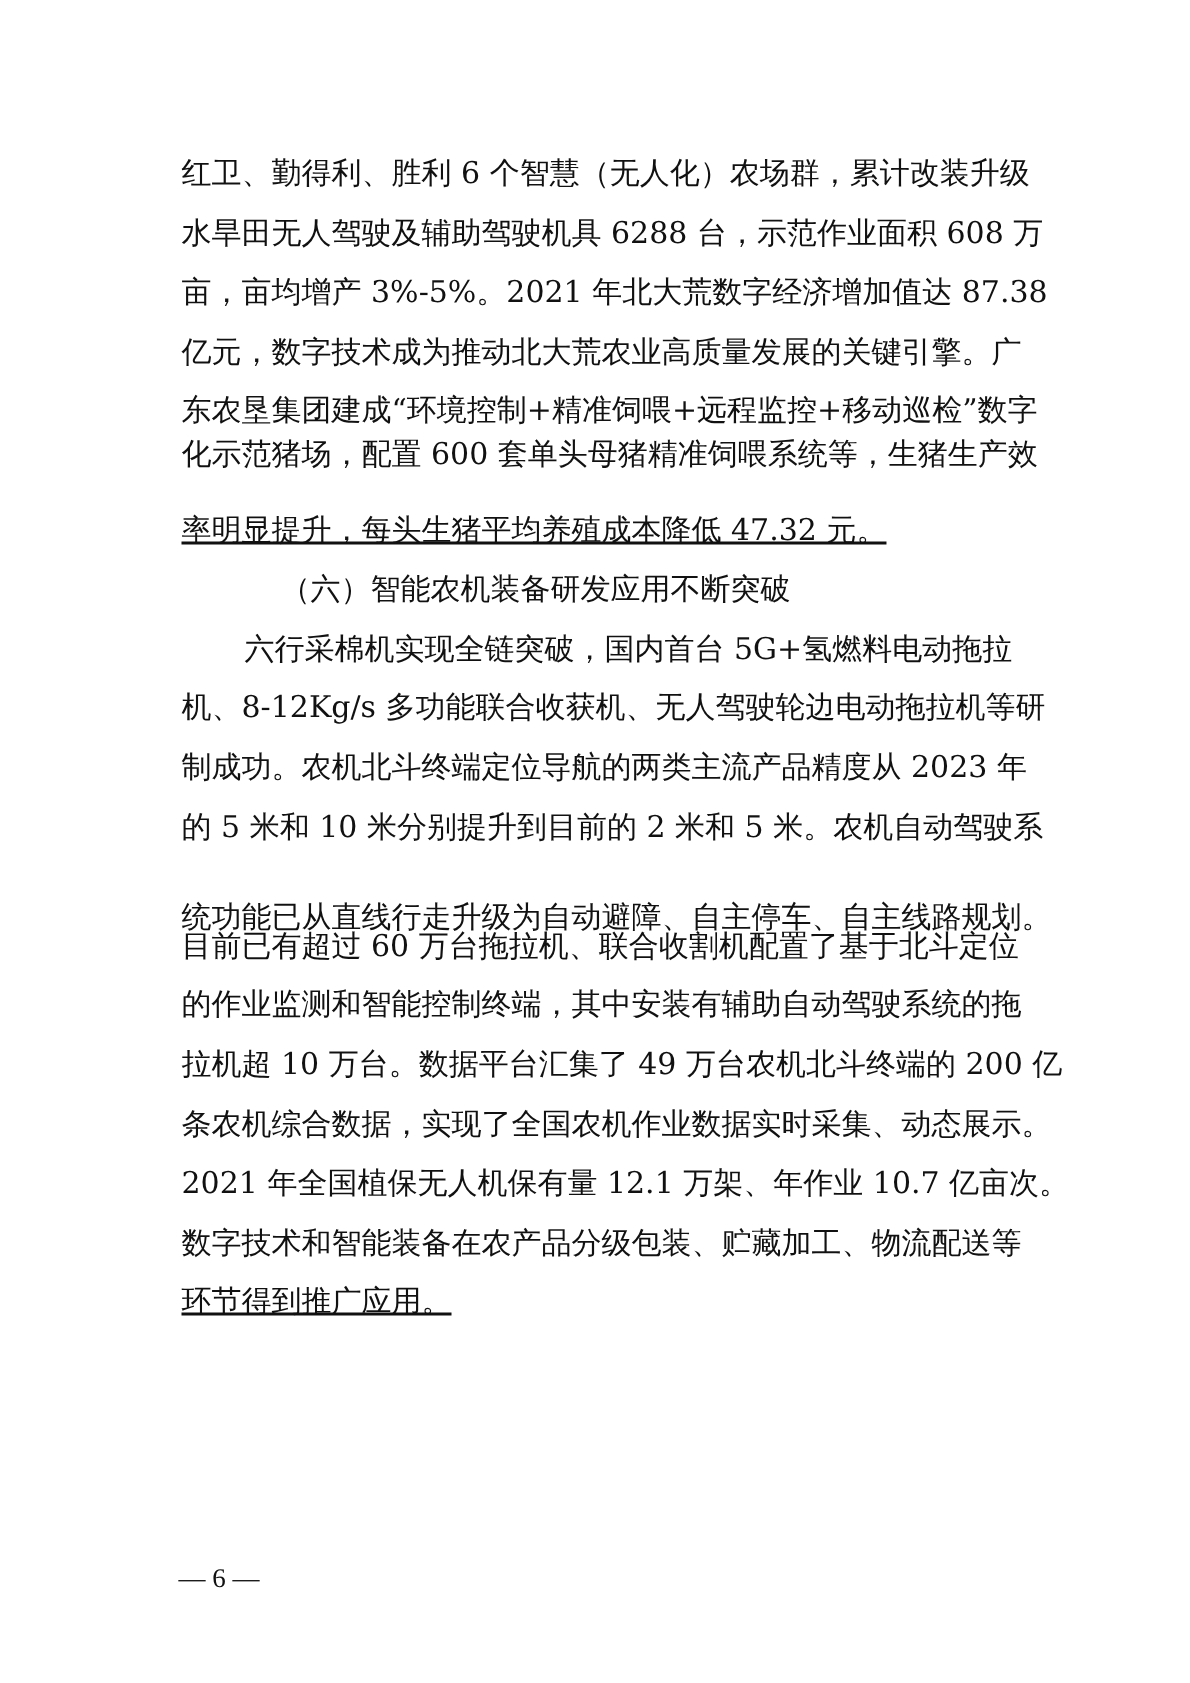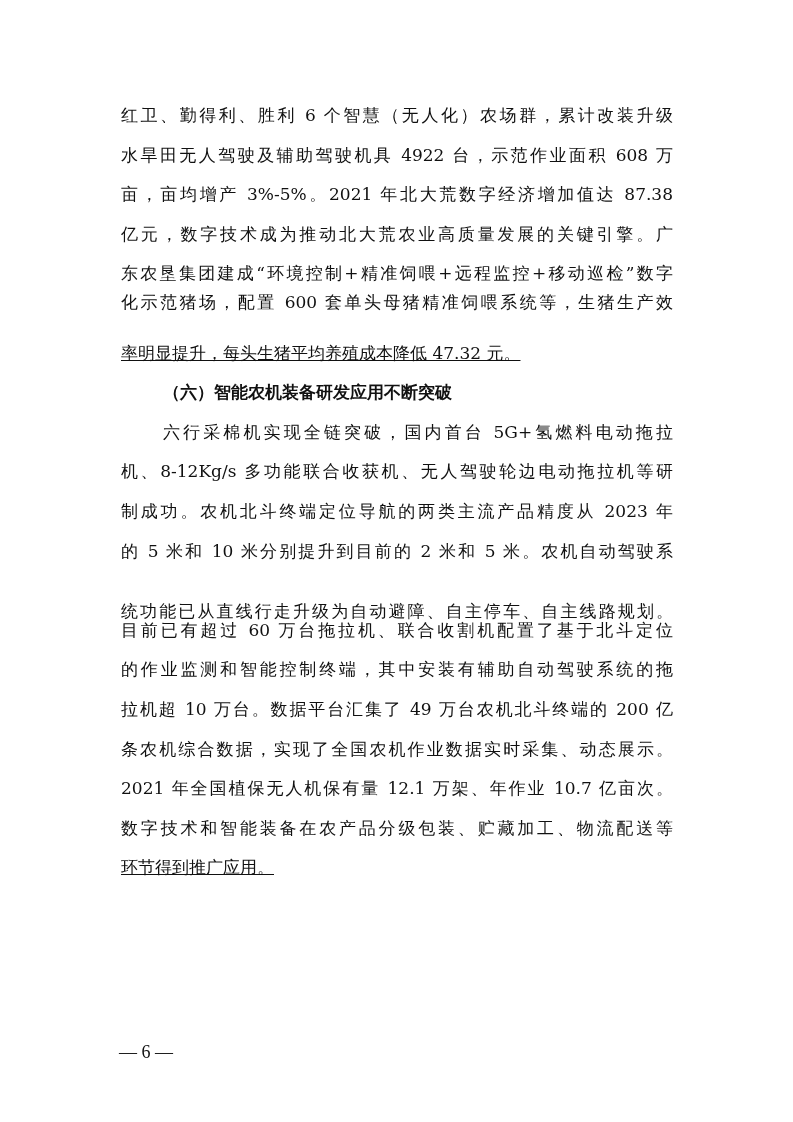--- a/index.html
+++ b/index.html
@@ -19,56 +19,57 @@
       position: absolute;
       left: 121px;
       top: 100px;
       width: 552px;
     }
     .line {
       position: absolute;
       left: 0;
       width: 552px;
       height: 30px;
-      font-size: 17px;
+      font-size: 20px;
       line-height: 30px;
       white-space: nowrap;
       text-align: justify;
       text-align-last: justify;
       letter-spacing: 0;
     }
     .line.last {
       text-align-last: left;
       text-decoration: underline;
     }
     .line.indent {
       left: 42px;
       width: 510px;
     }
     .line.heading {
       font-family: "DejaVu Sans", "Liberation Sans", sans-serif;
-      font-weight: bold;
+      font-weight: normal;
       text-align-last: left;
+      margin-left: 24px;
     }
     .footer {
       position: absolute;
       left: 119px;
       top: 1040px;
       font-size: 18px;
       line-height: 24px;
       font-family: "Liberation Serif", "DejaVu Serif", serif;
       white-space: nowrap;
     }
   </style>
 </head>
 <body>
 
 <div class="page">
   <div class="line" style="top:0px">红卫、勤得利、胜利 6 个智慧（无人化）农场群，累计改装升级</div>
-  <div class="line" style="top:39.6px">水旱田无人驾驶及辅助驾驶机具 4922 台，示范作业面积 608 万</div>
+  <div class="line" style="top:39.6px">水旱田无人驾驶及辅助驾驶机具 6288 台，示范作业面积 608 万</div>
   <div class="line" style="top:79.2px">亩，亩均增产 3%-5%。2021 年北大荒数字经济增加值达 87.38</div>
   <div class="line" style="top:118.8px">亿元，数字技术成为推动北大荒农业高质量发展的关键引擎。广</div>
   <div class="line" style="top:158.4px">东农垦集团建成“环境控制+精准饲喂+远程监控+移动巡检”数字</div>
   <div class="line" style="top:187px">化示范猪场，配置 600 套单头母猪精准饲喂系统等，生猪生产效</div>
   <div class="line last" style="top:237.6px">率明显提升，每头生猪平均养殖成本降低 47.32 元。</div>
   <div class="line indent heading" style="top:277.2px">（六）智能农机装备研发应用不断突破</div>
   <div class="line indent" style="top:316.8px">六行采棉机实现全链突破，国内首台 5G+氢燃料电动拖拉</div>
   <div class="line" style="top:356.4px">机、8-12Kg/s 多功能联合收获机、无人驾驶轮边电动拖拉机等研</div>
   <div class="line" style="top:396px">制成功。农机北斗终端定位导航的两类主流产品精度从 2023 年</div>
   <div class="line" style="top:435.6px">的 5 米和 10 米分别提升到目前的 2 米和 5 米。农机自动驾驶系</div>

